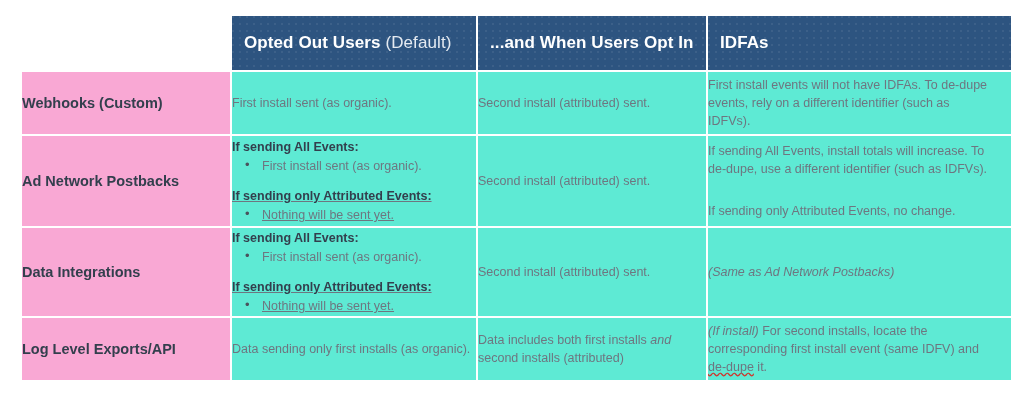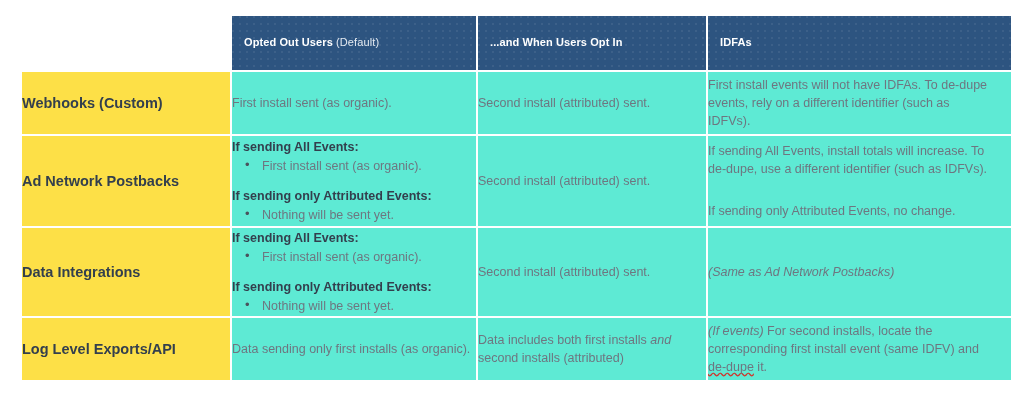--- a/index.html
+++ b/index.html
@@ -47,32 +47,32 @@
   tr.head-row td.blank-head {
     background: #ffffff;
     border: none;
   }
   tr.head-row td.head-cell {
     background: #2d5480;
     background-image:
       radial-gradient(circle at 1px 1px, rgba(255,255,255,0.07) 1px, transparent 0);
     background-size: 7px 7px;
     color: #ffffff;
-    font-size: 11px;
+    font-size: 17px;
     line-height: 1.25;
     padding: 14px 10px 14px 12px;
     height: 26px;
     letter-spacing: 0.1px;
   }
   .head-strong { font-weight: bold; }
   .head-light  { font-weight: normal; color: #e4eaf1; }
 
   
   td.feature-cell {
-    background: #fde047;
+    background: #f9a8d4;
     color: #333f4d;
     font-weight: bold;
     font-size: 14.5px;
     padding: 10px 12px 10px 14px;
     line-height: 1.3;
   }
   td.body-cell {
     background: #5eead4;
     color: #6e7680;
     font-size: 12.5px;
@@ -89,21 +89,21 @@
   p.cellp + p.cellp {
     margin-top: 24px;
   }
 
   .bold-lead {
     font-weight: bold;
     color: #333f4d;
     display: block;
     margin-bottom: 1px;
   }
-  .grp + .grp { margin-top: 12px; }
+  .grp + .grp { margin-top: 12px; text-decoration: underline; }
 
   ul.bullets {
     margin: 0 0 0 0;
     padding-left: 30px;
     list-style: none;
   }
   ul.bullets li {
     position: relative;
     color: #6e7680;
     font-size: 12.5px;
@@ -222,19 +222,19 @@
 
       <tr class="r4">
         <td class="feature-cell">Log Level Exports/API</td>
         <td class="body-cell">
           <p class="cellp">Data sending only first installs (as organic).</p>
         </td>
         <td class="body-cell">
           <p class="cellp"><span>Data includes both first installs </span><span class="ital">and</span><span> second installs (attributed)</span></p>
         </td>
         <td class="body-cell notes">
-          <p class="cellp"><span class="ital">(If events)</span><span> For second installs, locate the corresponding first install event (same IDFV) and </span><span class="misspell">de-dupe</span><span> it.</span></p>
+          <p class="cellp"><span class="ital">(If install)</span><span> For second installs, locate the corresponding first install event (same IDFV) and </span><span class="misspell">de-dupe</span><span> it.</span></p>
         </td>
       </tr>
     </tbody>
   </table>
 
 </div>
 
 </body></html>

